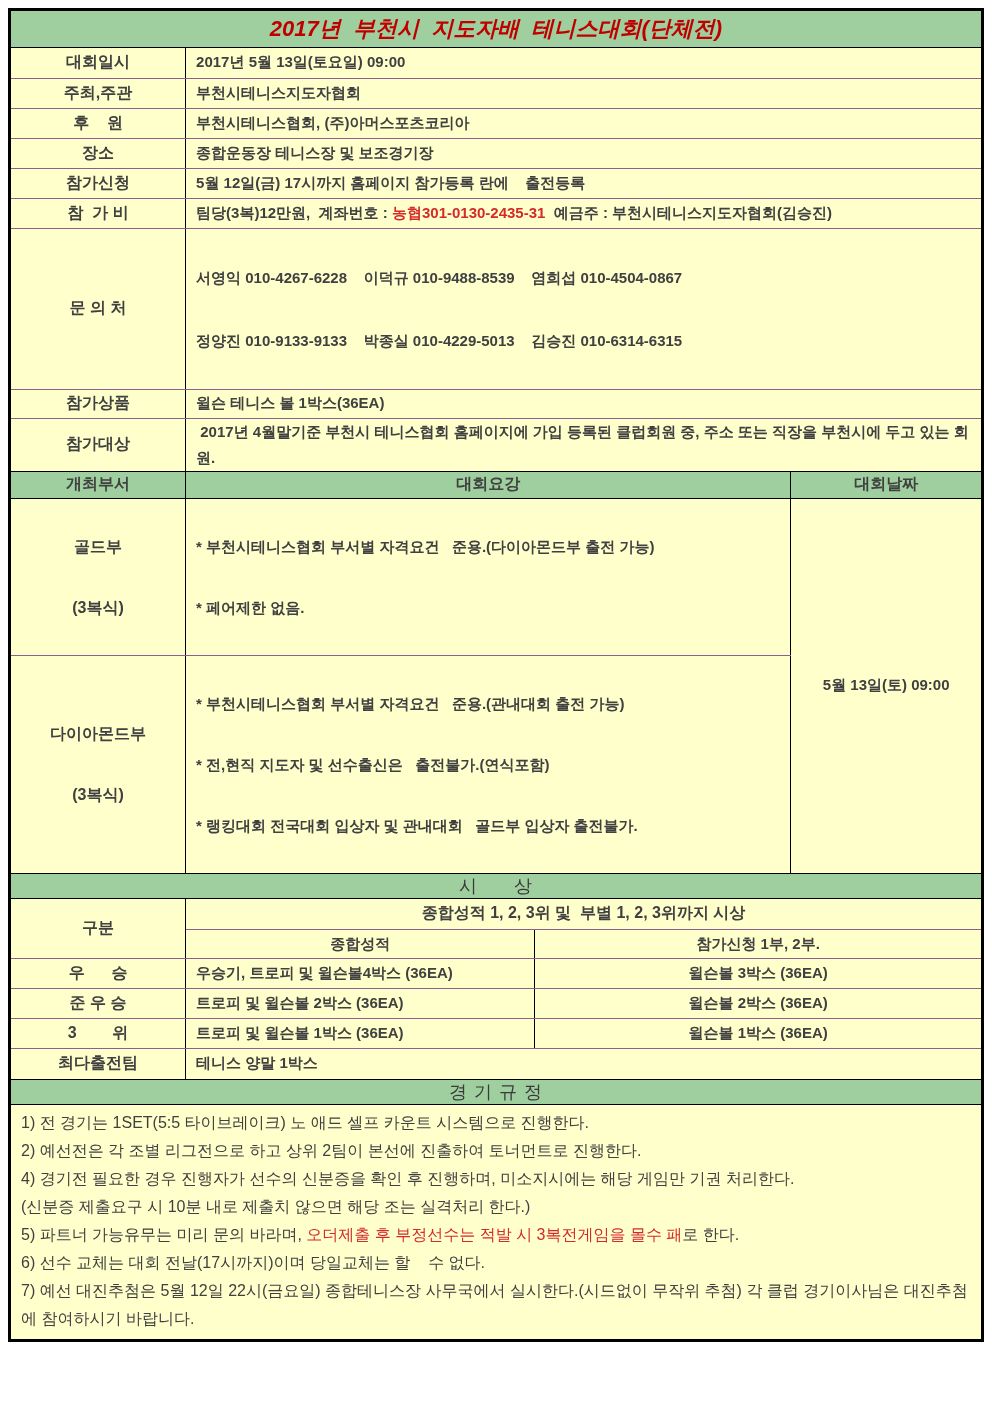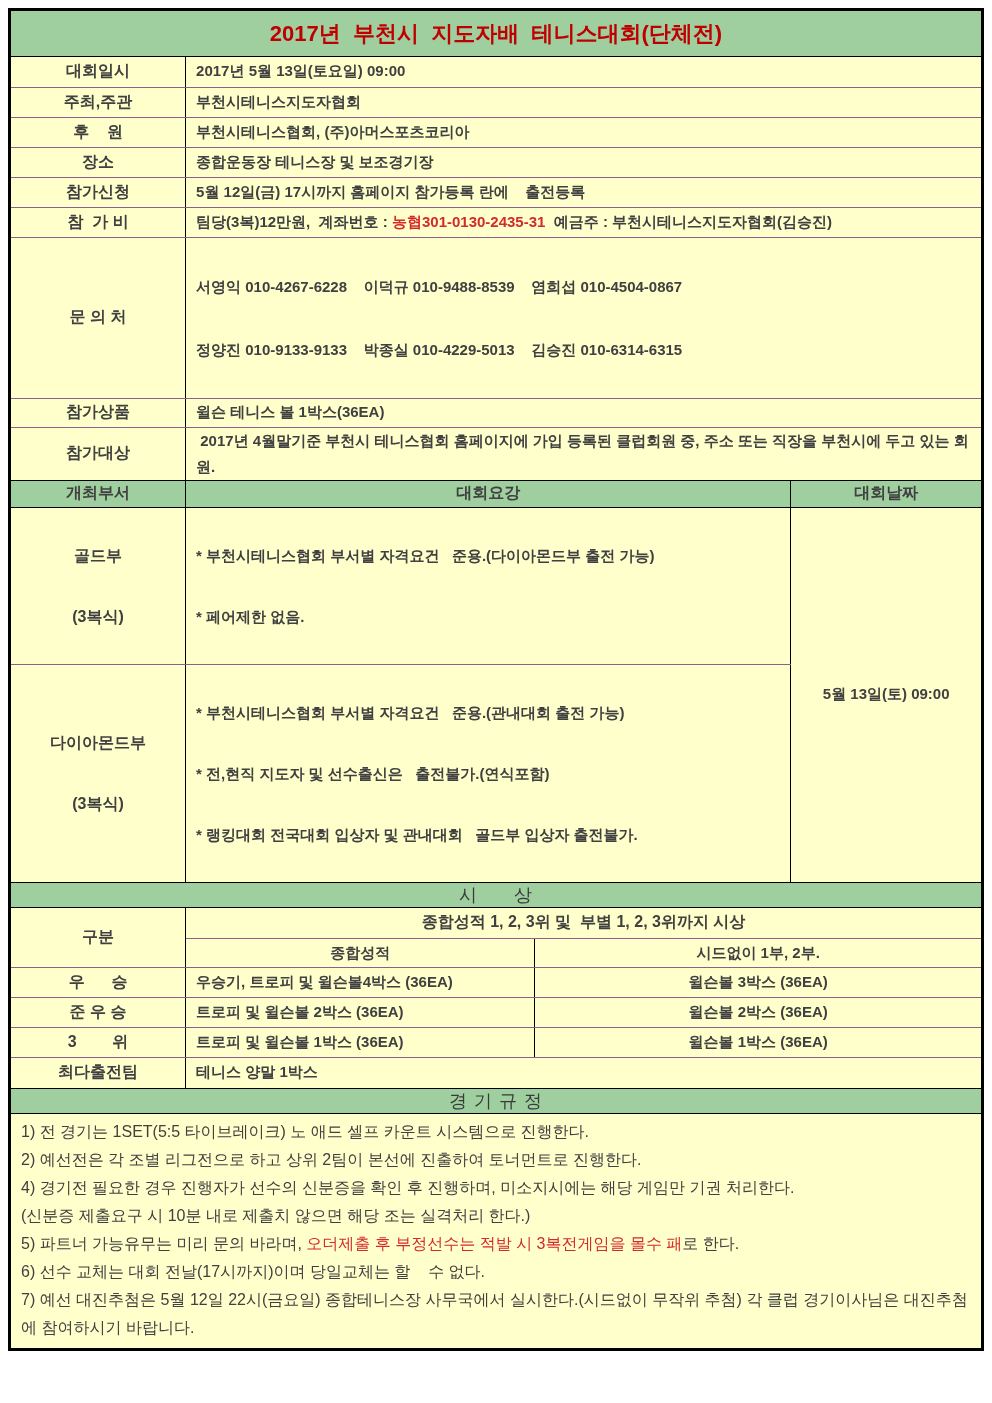--- a/index.html
+++ b/index.html
@@ -30,25 +30,26 @@
     vertical-align:middle;
     padding:0 10px;
     font-weight:bold;
   }
   td.first-col{border-left:none;}
   td.last-col{border-right:none;}
   .label-cell{text-align:center;font-size:16px;padding:0 4px;}
   .value-cell{text-align:left;}
   .center{text-align:center;}
   .title-bar{
-    height:46px;background:var(--green);
+    height:37px;background:var(--green);
     display:flex;align-items:center;justify-content:center;
     border-bottom:1px solid #000;
     font-size:22px;font-weight:bold;color:var(--title-red);
     white-space:pre-wrap;
+    font-style:italic;
   }
   .section-bar{
     height:26px;background:var(--green);
     display:flex;align-items:center;justify-content:center;
     border-top:1px solid #000;border-bottom:1px solid #000;
     font-size:18px;color:#3A3A3A;white-space:pre-wrap;letter-spacing:1px;
   }
   .red{color:var(--red);}
   .contact-line{line-height:29px;white-space:pre-wrap;}
   .bullet-line{line-height:27px;white-space:pre-wrap;}
@@ -156,21 +157,21 @@
         <col style="width:36%">
         <col style="width:46%">
       </colgroup>
     <tbody>
         <tr>
       <td class="first-col label-cell" rowspan="2" style="border-top:none;">구분</td>
       <td class="last-col center" colspan="2" style="height:31px;border-top:none;font-size:16px;">종합성적 1, 2, 3위 및  부별 1, 2, 3위까지 시상</td>
     </tr>
     <tr>
       <td class="center" style="height:29px;font-size:15px;">종합성적</td>
-      <td class="last-col center" style="font-size:15px;">시드없이 1부, 2부.</td>
+      <td class="last-col center" style="font-size:15px;">참가신청 1부, 2부.</td>
     </tr>
     <tr>
       <td class="first-col label-cell" style="height:30px;">우      승</td>
       <td>우승기, 트로피 및 윌슨볼4박스 (36EA)</td>
       <td class="last-col center">윌슨볼 3박스 (36EA)</td>
     </tr>
     <tr>
       <td class="first-col label-cell" style="height:30px;">준 우 승</td>
       <td>트로피 및 윌슨볼 2박스 (36EA)</td>
       <td class="last-col center">윌슨볼 2박스 (36EA)</td>

